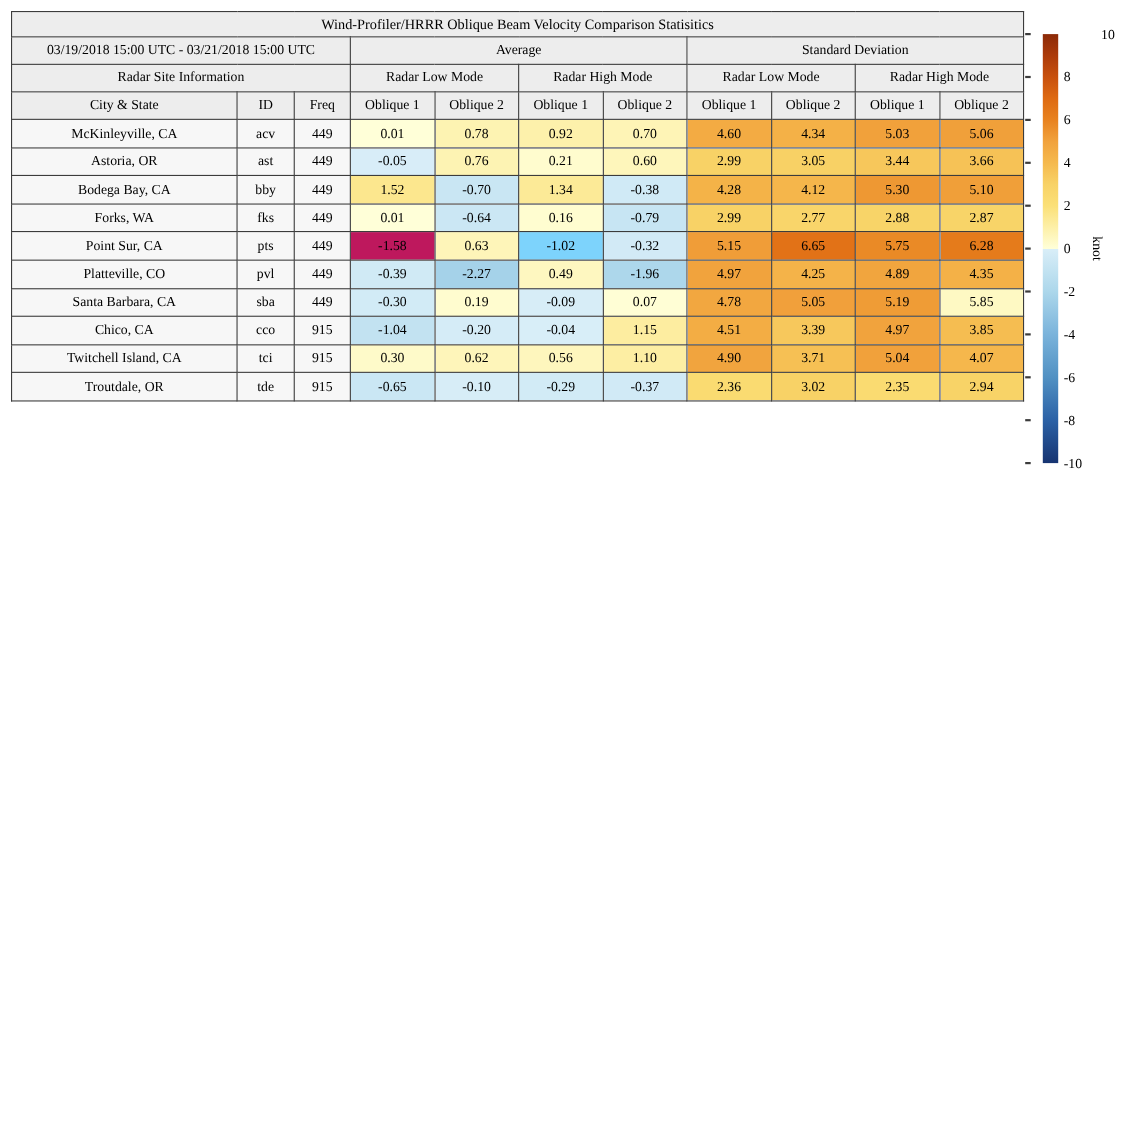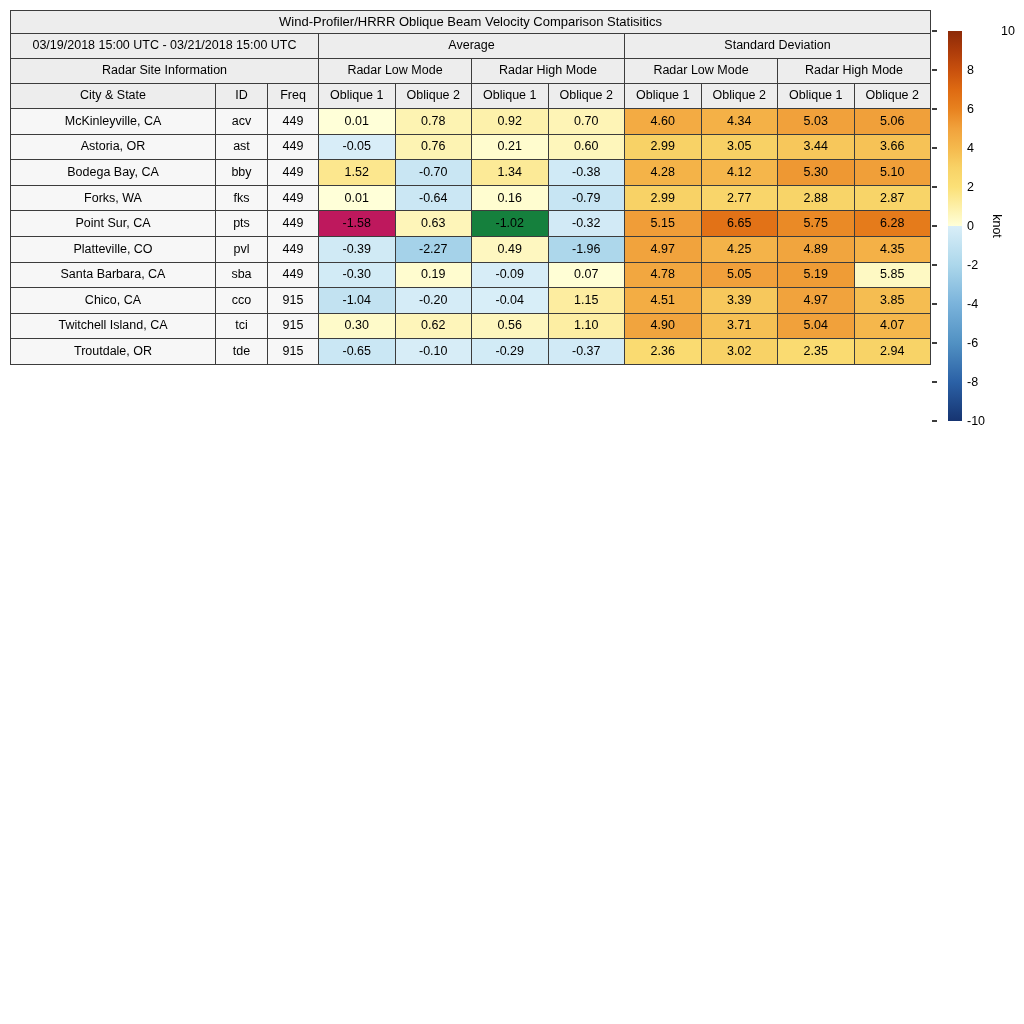--- a/index.html
+++ b/index.html
@@ -1,17 +1,17 @@
 <!DOCTYPE html>
 <html><head>
 <meta charset="utf-8">
 <style>
   html,body{margin:0;padding:0;background:#ffffff;}
   #app{position:relative;width:1024px;height:1024px;background:#ffffff;
-       font-family:Liberation Sans, sans-serif;color:#000;}
+       font-family:Liberation Serif, serif;color:#000;}
   #tablewrap{position:absolute;left:10px;top:10px;}
   table{border-collapse:collapse;table-layout:fixed;width:921px;}
   th,td{border:1px solid #3c3c3c;text-align:center;vertical-align:middle;
         padding:0;font-weight:400;font-size:12.5px;line-height:1.05;
         overflow:hidden;white-space:nowrap;}
   tr.r-title{height:23px;}
   tr.r-title th{font-size:13px;}
   tr.r-h{height:25px;}
   tbody tr{height:25.6px;}
   .hdr{background:#ededed;}
@@ -124,21 +124,21 @@
             <td style="background: rgb(249, 213, 106);">2.77</td>
             <td style="background: rgb(248, 212, 104);">2.88</td>
             <td style="background: rgb(248, 212, 104);">2.87</td>
           </tr>
           <tr>
             <td class="lbl">Point Sur, CA</td>
             <td class="lbl">pts</td>
             <td class="lbl">449</td>
             <td style="background: #be185d;">-1.58</td>
             <td style="background: rgb(254, 245, 185);">0.63</td>
-            <td style="background: #15803d;">-1.02</td>
+            <td style="background: #7dd3fc;">-1.02</td>
             <td style="background: rgb(210, 234, 246);">-0.32</td>
             <td style="background: rgb(240, 157, 56);">5.15</td>
             <td style="background: rgb(226, 114, 23);">6.65</td>
             <td style="background: rgb(234, 138, 38);">5.75</td>
             <td style="background: rgb(229, 123, 27);">6.28</td>
           </tr>
           <tr>
             <td class="lbl">Platteville, CO</td>
             <td class="lbl">pvl</td>
             <td class="lbl">449</td>

